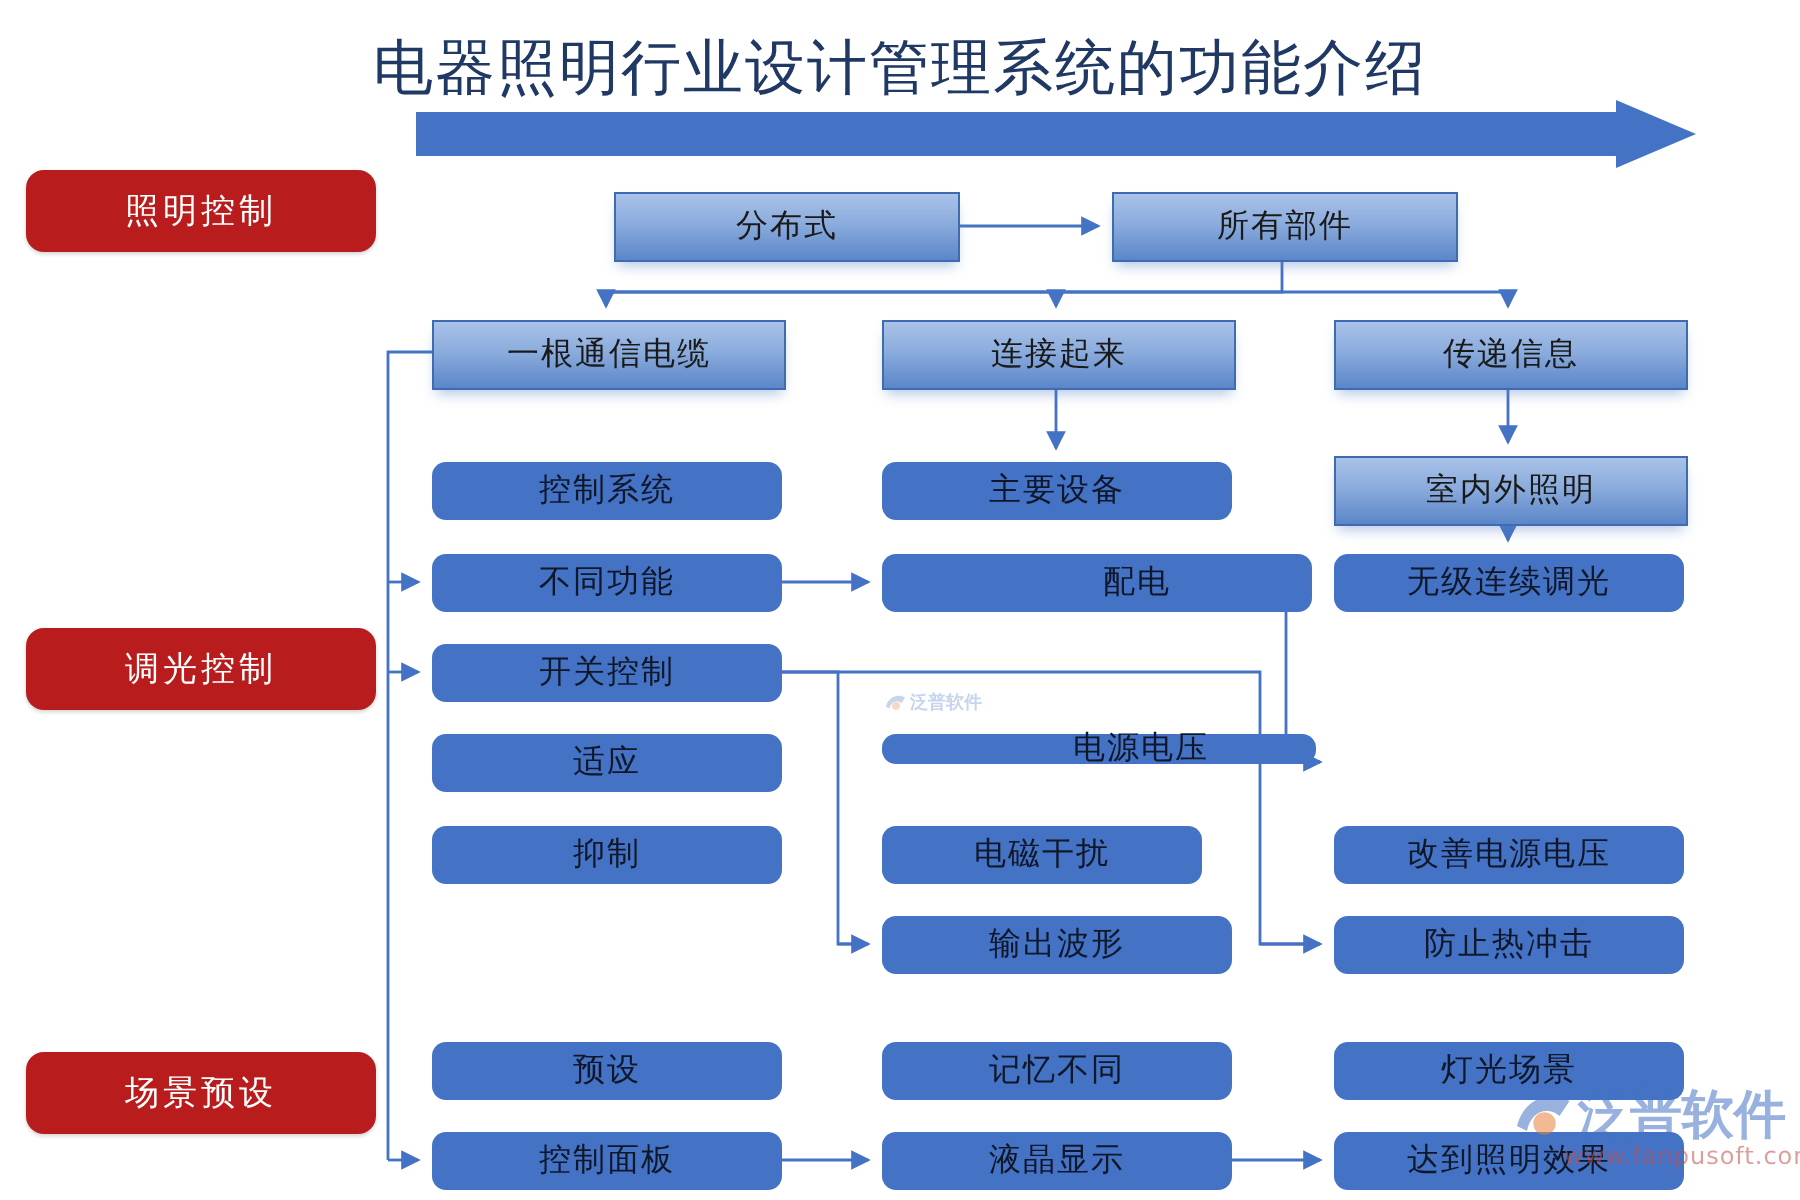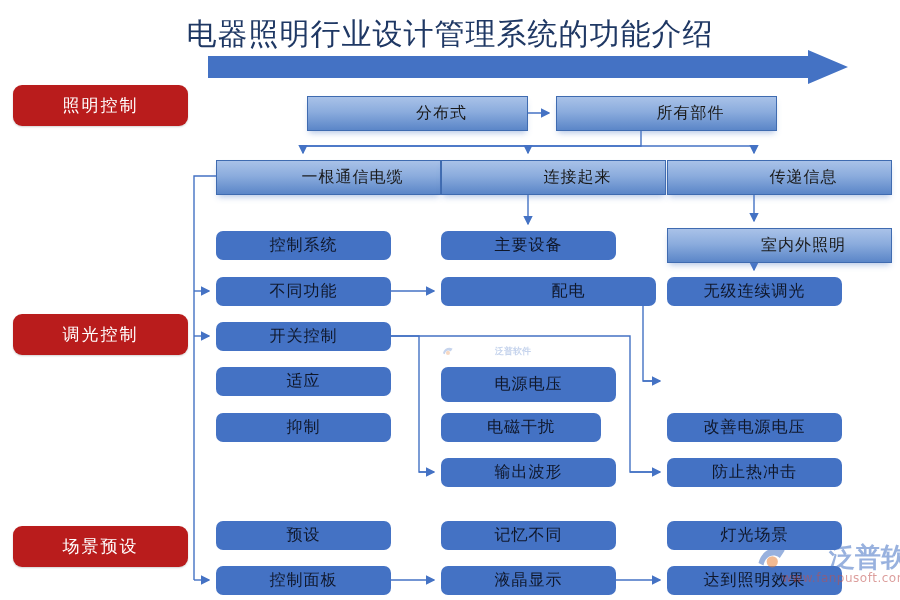--- a/index.html
+++ b/index.html
@@ -59,33 +59,32 @@
     position:absolute;
     background:linear-gradient(180deg,#a9c2e8 0%,#8bacdd 45%,#5b86c8 100%);
     border:1px solid #3f6bb0;
     color:#1a1a1a;
     font-size:16px;
     display:flex;align-items:center;justify-content:center;
     letter-spacing:1px;
     white-space:nowrap;
     box-shadow:0 4px 6px -2px rgba(90,130,200,.45);
     font-family:"DejaVu Serif","Liberation Serif",serif;
-    padding-left:48px;
   }
 
   
   #wires{position:absolute;left:0;top:0;width:900px;height:600px;pointer-events:none;}
 
   
   .wm{position:absolute;pointer-events:none;}
   #wm-center{left:442px;top:345px;opacity:.30;}
   #wm-corner{left:756px;top:540px;opacity:.55;}
   .wm-text{
     font-family:Liberation Sans, sans-serif;
-    color:#4472c4;font-weight:bold;white-space:nowrap;margin-left:40px;
+    color:#4472c4;font-weight:bold;white-space:nowrap;
   }
   #wm-center .wm-text{font-size:9px;}
   #wm-corner .wm-text{font-size:26px;}
   #wm-corner .wm-url{font-size:12px;color:#c0504d;font-family:"DejaVu Sans","Liberation Sans",sans-serif;letter-spacing:.5px;}
 </style>
 </head>
 <body>
 
 <div id="stage">
 
@@ -189,21 +188,21 @@
   <div class="node" style="left:216px;top:566px;width:175px;height:29px;">
     <span>控制面板</span>
     </div>
 
   <div class="node" style="left:441px;top:231px;width:175px;height:29px;">
     <span>主要设备</span>
     </div>
   <div class="node" style="left:441px;top:277px;width:175px;height:29px;padding-left:40px;">
     <span>配电</span>
     </div>
-  <div class="node" style="left:441px;top:367px;width:175px;height:35px;">
+  <div class="node" style="left:441px;top:367px;width:175px;height:15px;padding-left:42px;">
     <span>电源电压</span>
     </div>
   <div class="node" style="left:441px;top:413px;width:160px;height:29px;">
     <span>电磁干扰</span>
     </div>
   <div class="node" style="left:441px;top:458px;width:175px;height:29px;">
     <span>输出波形</span>
     </div>
   <div class="node" style="left:441px;top:521px;width:175px;height:29px;">
     <span>记忆不同</span>

